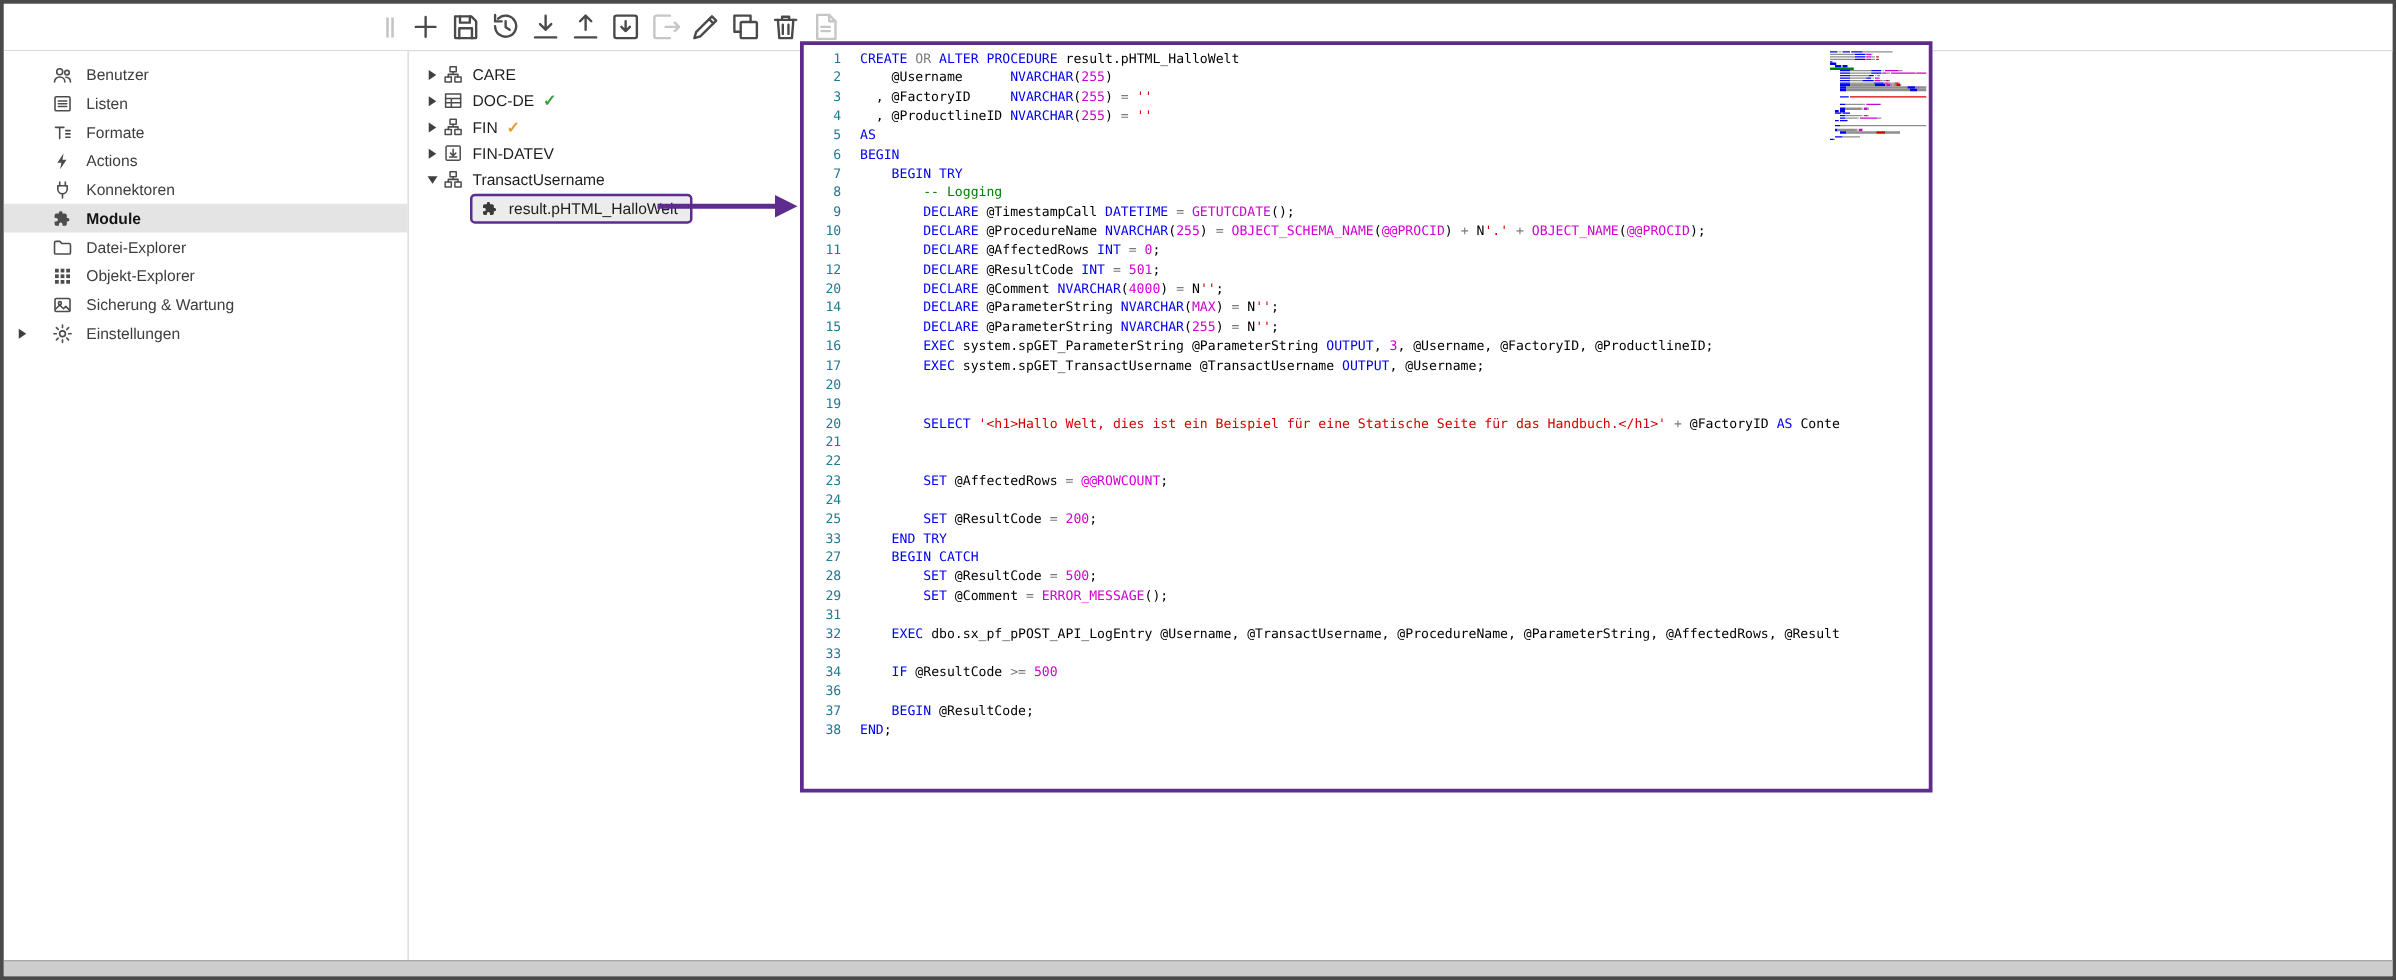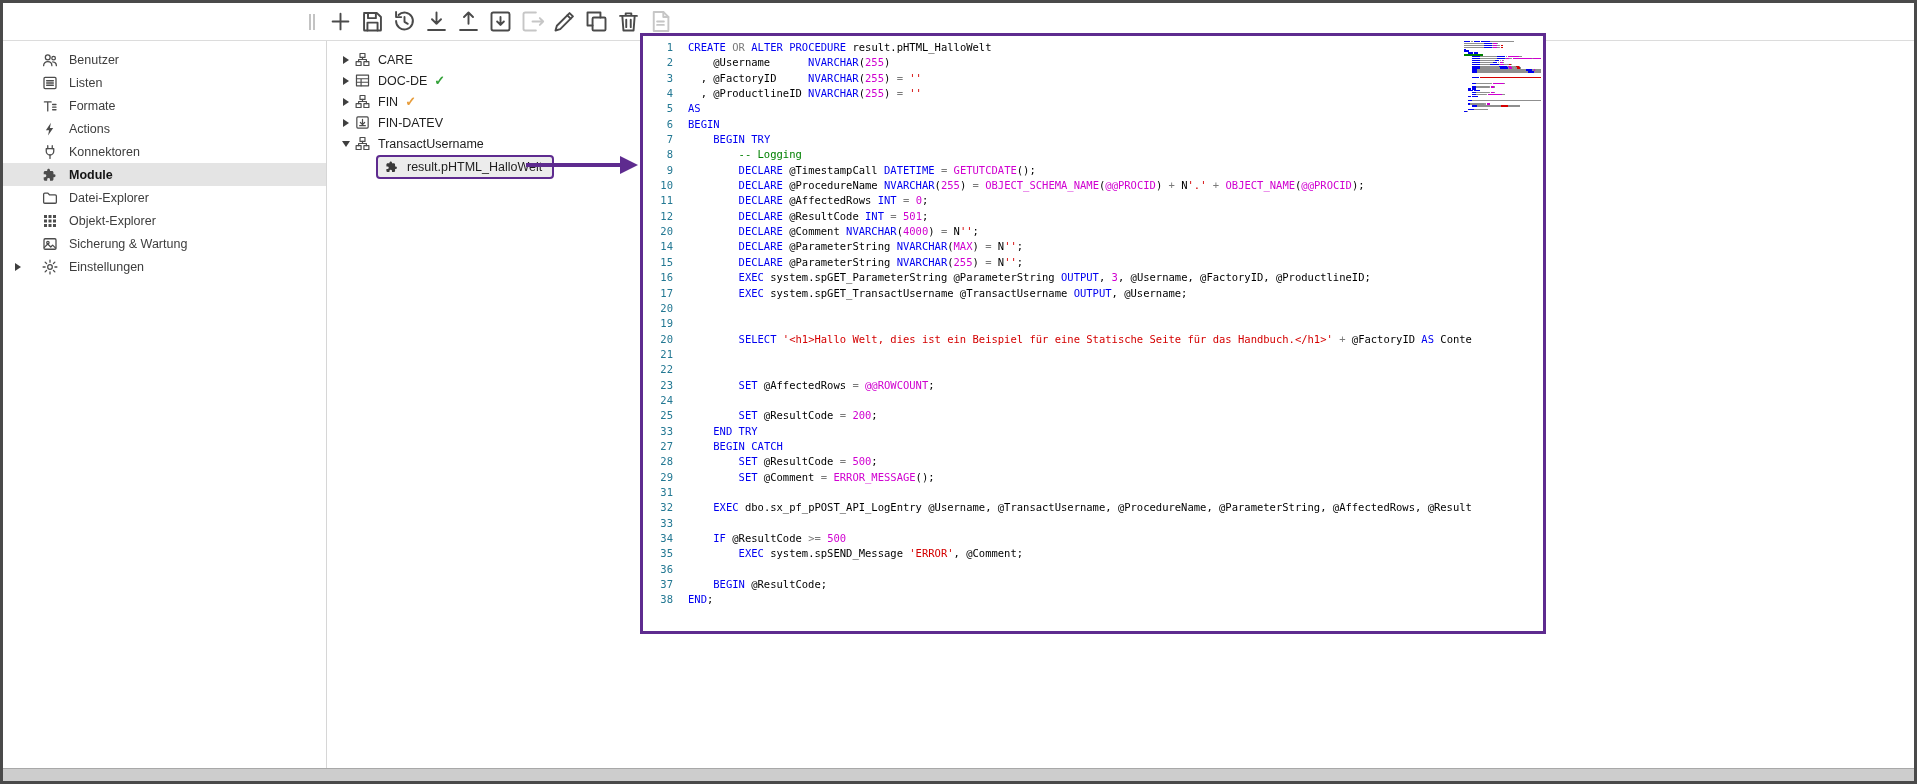--- a/index.html
+++ b/index.html
@@ -503,24 +503,20 @@
         </div>
         <div class="code-line">
           <span class="ln">33</span>
           <span class="ct"></span>
         </div>
         <div class="code-line">
           <span class="ln">34</span>
           <span class="ct"><span>    </span><span class="tk-k">IF</span><span> @ResultCode </span><span class="tk-o">&gt;=</span><span> </span><span class="tk-m">500</span></span>
         </div>
         <div class="code-line">
-          <span class="ln">35</span>
-          <span class="ct"><span>        </span><span class="tk-k">EXEC</span><span> system.spSEND_Message </span><span class="tk-s">'ERROR'</span><span>, @Comment;</span></span>
-        </div>
-        <div class="code-line">
           <span class="ln">36</span>
           <span class="ct"></span>
         </div>
         <div class="code-line">
           <span class="ln">37</span>
           <span class="ct"><span>    </span><span class="tk-k">BEGIN</span><span> @ResultCode;</span></span>
         </div>
         <div class="code-line">
           <span class="ln">38</span>
           <span class="ct"><span class="tk-k">END</span><span>;</span></span>

